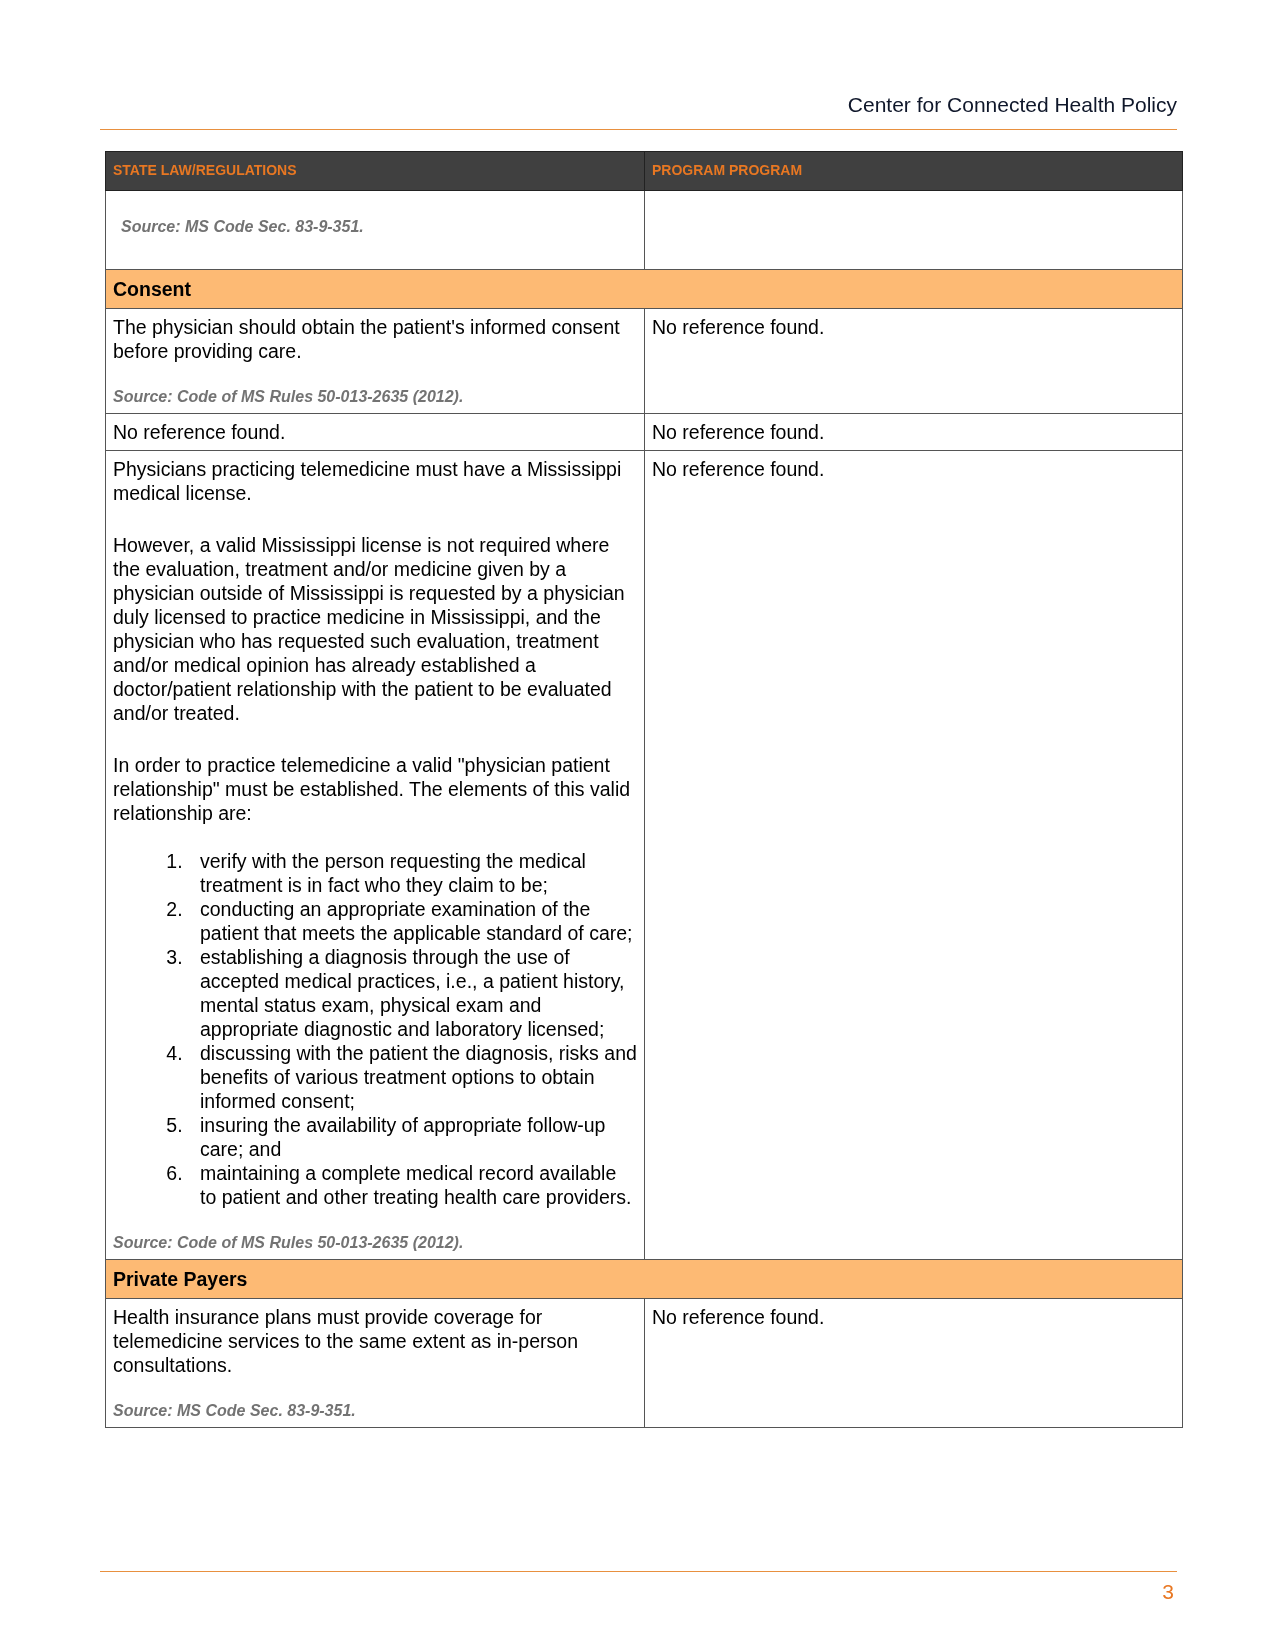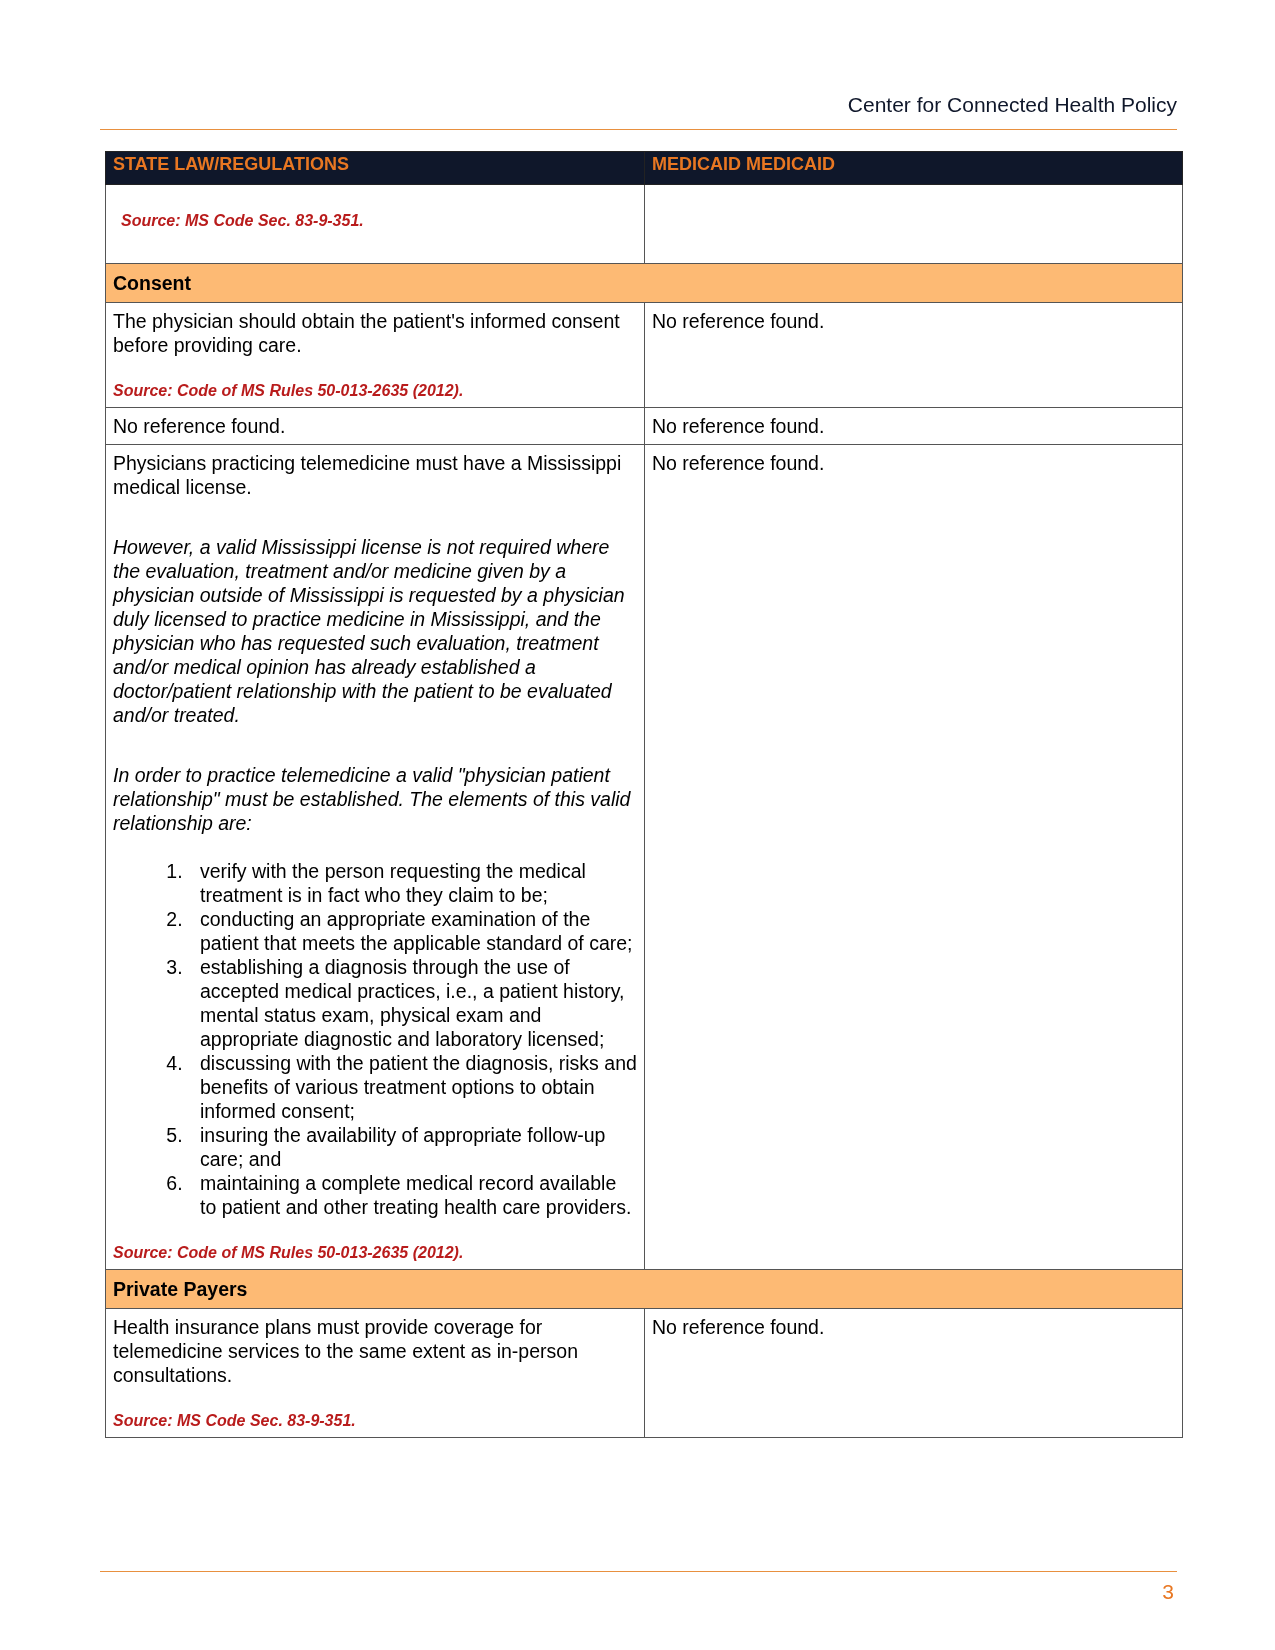--- a/index.html
+++ b/index.html
@@ -58,50 +58,49 @@
     }
     table.policy col.c1 { width: 539px; }
     table.policy col.c2 { width: 538px; }
     table.policy td, table.policy th {
       border: 1.5px solid #555555;
       vertical-align: top;
       text-align: left;
       padding: 6px 7px 6px 7px;
     }
     table.policy tr.col-head th {
-      background: #0f172a;
+      background: #404040;
       color: #e87722;
       font-weight: bold;
-      font-size: 18px;
+      font-size: 14px;
       height: 26px;
-      padding-top: 0;
+      padding-top: 6px;
       padding-bottom: 6px;
       border-color: #222222;
     }
     table.policy tr.section th {
       background: #fdba74;
       font-weight: bold;
       font-size: 19.5px;
       padding-top: 7px;
       padding-bottom: 7px;
     }
     .source {
-      color: #b91c1c;
+      color: #737373;
       font-style: italic;
       font-weight: bold;
       font-size: 16px;
       line-height: 20px;
       display: block;
     }
     .para {
       margin: 0;
     }
     .para + .para {
-      margin-top: 36px;
-      font-style: italic;
+      margin-top: 28px;
     }
     .gap { height: 24px; }
     ol.elements {
       margin: 24px 0 0 0;
       padding: 0 0 0 75px;
     }
     ol.elements li {
       padding-left: 12px;
     }
     .first-row-cell {
@@ -122,21 +121,21 @@
 <div class="header-rule"></div>
 
 <table class="policy">
   <colgroup>
       <col class="c1">
       <col class="c2">
     </colgroup>
   <tbody>
     <tr class="col-head">
       <th>STATE LAW/REGULATIONS</th>
-      <th>MEDICAID MEDICAID</th>
+      <th>PROGRAM PROGRAM</th>
     </tr>
 
     <tr>
       <td class="first-row-cell">
         <span class="source first-source">Source: MS Code Sec. 83-9-351.</span>
       </td>
       <td class="first-row-cell"></td>
     </tr>
 
     <tr class="section">

